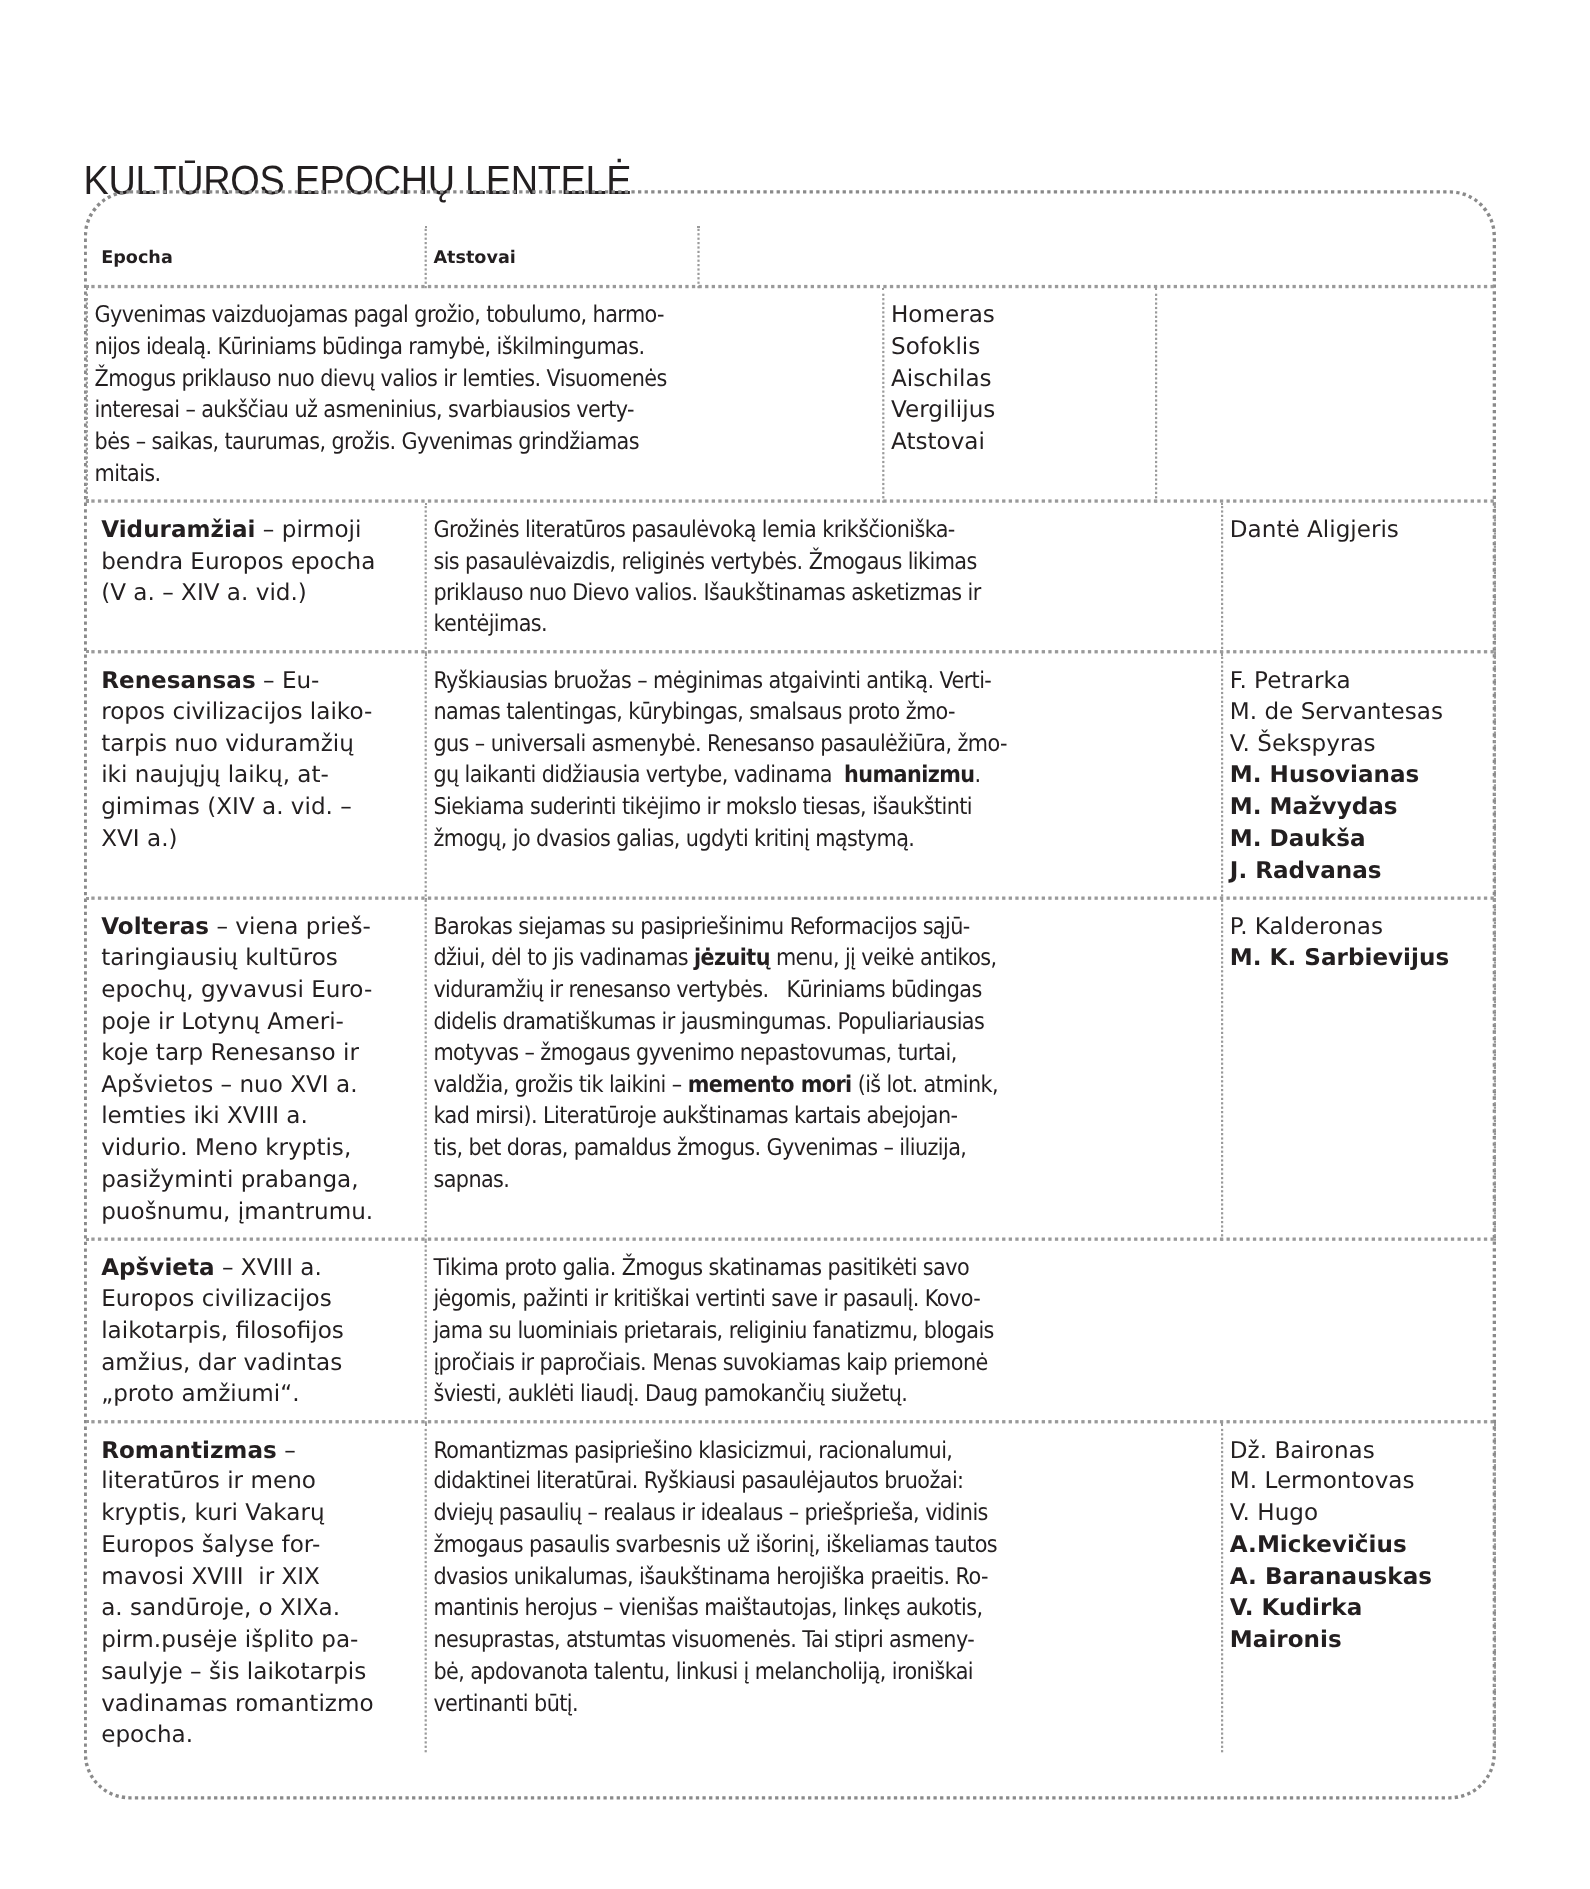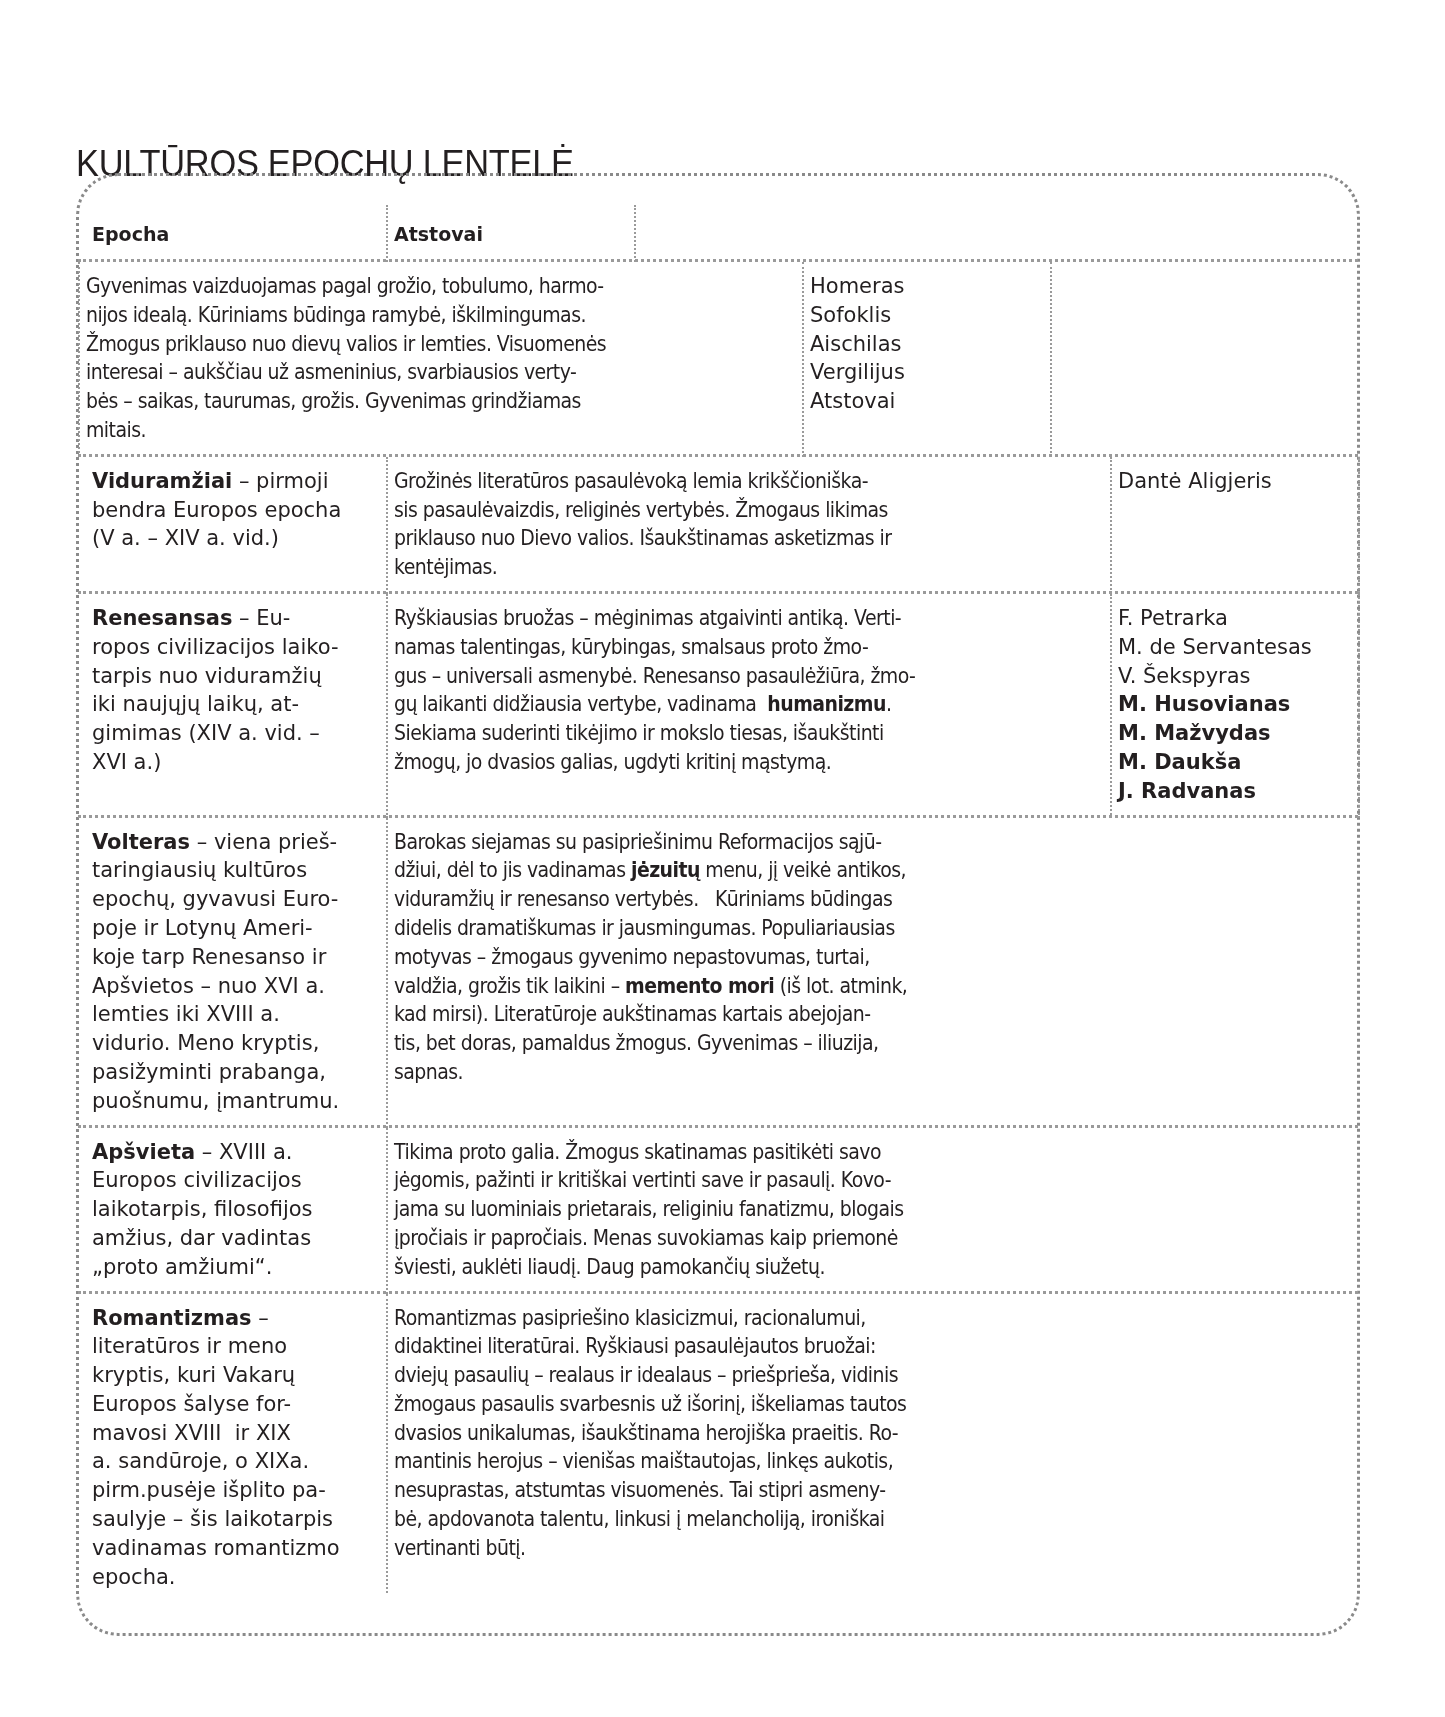--- a/index.html
+++ b/index.html
@@ -34,21 +34,21 @@
   .c2::before, .c3::before {
     content: ""; position: absolute; left: 0; top: 0; bottom: 0; width: 0;
     border-left: 2px dotted #9a9a9a;
   }
   .c3::after {
     content: ""; position: absolute; right: 0; top: 0; bottom: 0; width: 0;
     border-right: 2px dotted #9a9a9a;
   }
   .head .cell { padding-top: 14px; padding-bottom: 13px; }
   .head .txt {
-    font-family: "DejaVu Sans", sans-serif; font-weight: bold; font-size: 19px;
+    font-family: "DejaVu Sans", sans-serif; font-weight: bold; font-size: 16px;
     line-height: 30px;
   }
   .body .cell { padding-top: 10px; padding-bottom: 12px; }
   .line { display: block; white-space: pre; line-height: 28.8px; height: 28.8px; }
   .c1 .line, .c3 .line {
     font-family: "DejaVu Sans", sans-serif; font-size: 21px;
   }
   .c2 .line {
     font-family: "DejaVu Sans", sans-serif; font-size: 21px;
     letter-spacing: -0.6px;
@@ -150,20 +150,24 @@
           <span class="line"><span>Barokas siejamas su pasipriešinimu Reformacijos sąjū-</span></span>
           <span class="line"><span>džiui, dėl to jis vadinamas </span><span class="b">jėzuitų</span><span> menu, jį veikė antikos,</span></span>
           <span class="line"><span>viduramžių ir renesanso vertybės.   Kūriniams būdingas</span></span>
           <span class="line"><span>didelis dramatiškumas ir jausmingumas. Populiariausias</span></span>
           <span class="line"><span>motyvas – žmogaus gyvenimo nepastovumas, turtai,</span></span>
           <span class="line"><span>valdžia, grožis tik laikini – </span><span class="b">memento mori</span><span> (iš lot. atmink,</span></span>
           <span class="line"><span>kad mirsi). Literatūroje aukštinamas kartais abejojan-</span></span>
           <span class="line"><span>tis, bet doras, pamaldus žmogus. Gyvenimas – iliuzija,</span></span>
           <span class="line"><span>sapnas.</span></span>
         </div>
+        <div class="cell c3">
+          <span class="line">P. Kalderonas</span>
+          <span class="line b">M. K. Sarbievijus</span>
+        </div>
       </div>
       <div class="row body sep">
         <div class="cell c1">
           <span class="line"><span class="b">Apšvieta</span><span> – XVIII a.</span></span>
           <span class="line"><span>Europos civilizacijos</span></span>
           <span class="line"><span>laikotarpis, filosofijos</span></span>
           <span class="line"><span>amžius, dar vadintas</span></span>
           <span class="line"><span>„proto amžiumi“.</span></span>
         </div>
         <div class="cell c2">
@@ -191,15 +195,24 @@
           <span class="line"><span>Romantizmas pasipriešino klasicizmui, racionalumui,</span></span>
           <span class="line"><span>didaktinei literatūrai. Ryškiausi pasaulėjautos bruožai:</span></span>
           <span class="line"><span>dviejų pasaulių – realaus ir idealaus – priešprieša, vidinis</span></span>
           <span class="line"><span>žmogaus pasaulis svarbesnis už išorinį, iškeliamas tautos</span></span>
           <span class="line"><span>dvasios unikalumas, išaukštinama herojiška praeitis. Ro-</span></span>
           <span class="line"><span>mantinis herojus – vienišas maištautojas, linkęs aukotis,</span></span>
           <span class="line"><span>nesuprastas, atstumtas visuomenės. Tai stipri asmeny-</span></span>
           <span class="line"><span>bė, apdovanota talentu, linkusi į melancholiją, ironiškai</span></span>
           <span class="line"><span>vertinanti būtį.</span></span>
         </div>
+        <div class="cell c3">
+          <span class="line">Dž. Baironas</span>
+          <span class="line">M. Lermontovas</span>
+          <span class="line">V. Hugo</span>
+          <span class="line b">A.Mickevičius</span>
+          <span class="line b">A. Baranauskas</span>
+          <span class="line b">V. Kudirka</span>
+          <span class="line b">Maironis</span>
+        </div>
       </div>
     </div>
 </div>
 
 </body></html>

